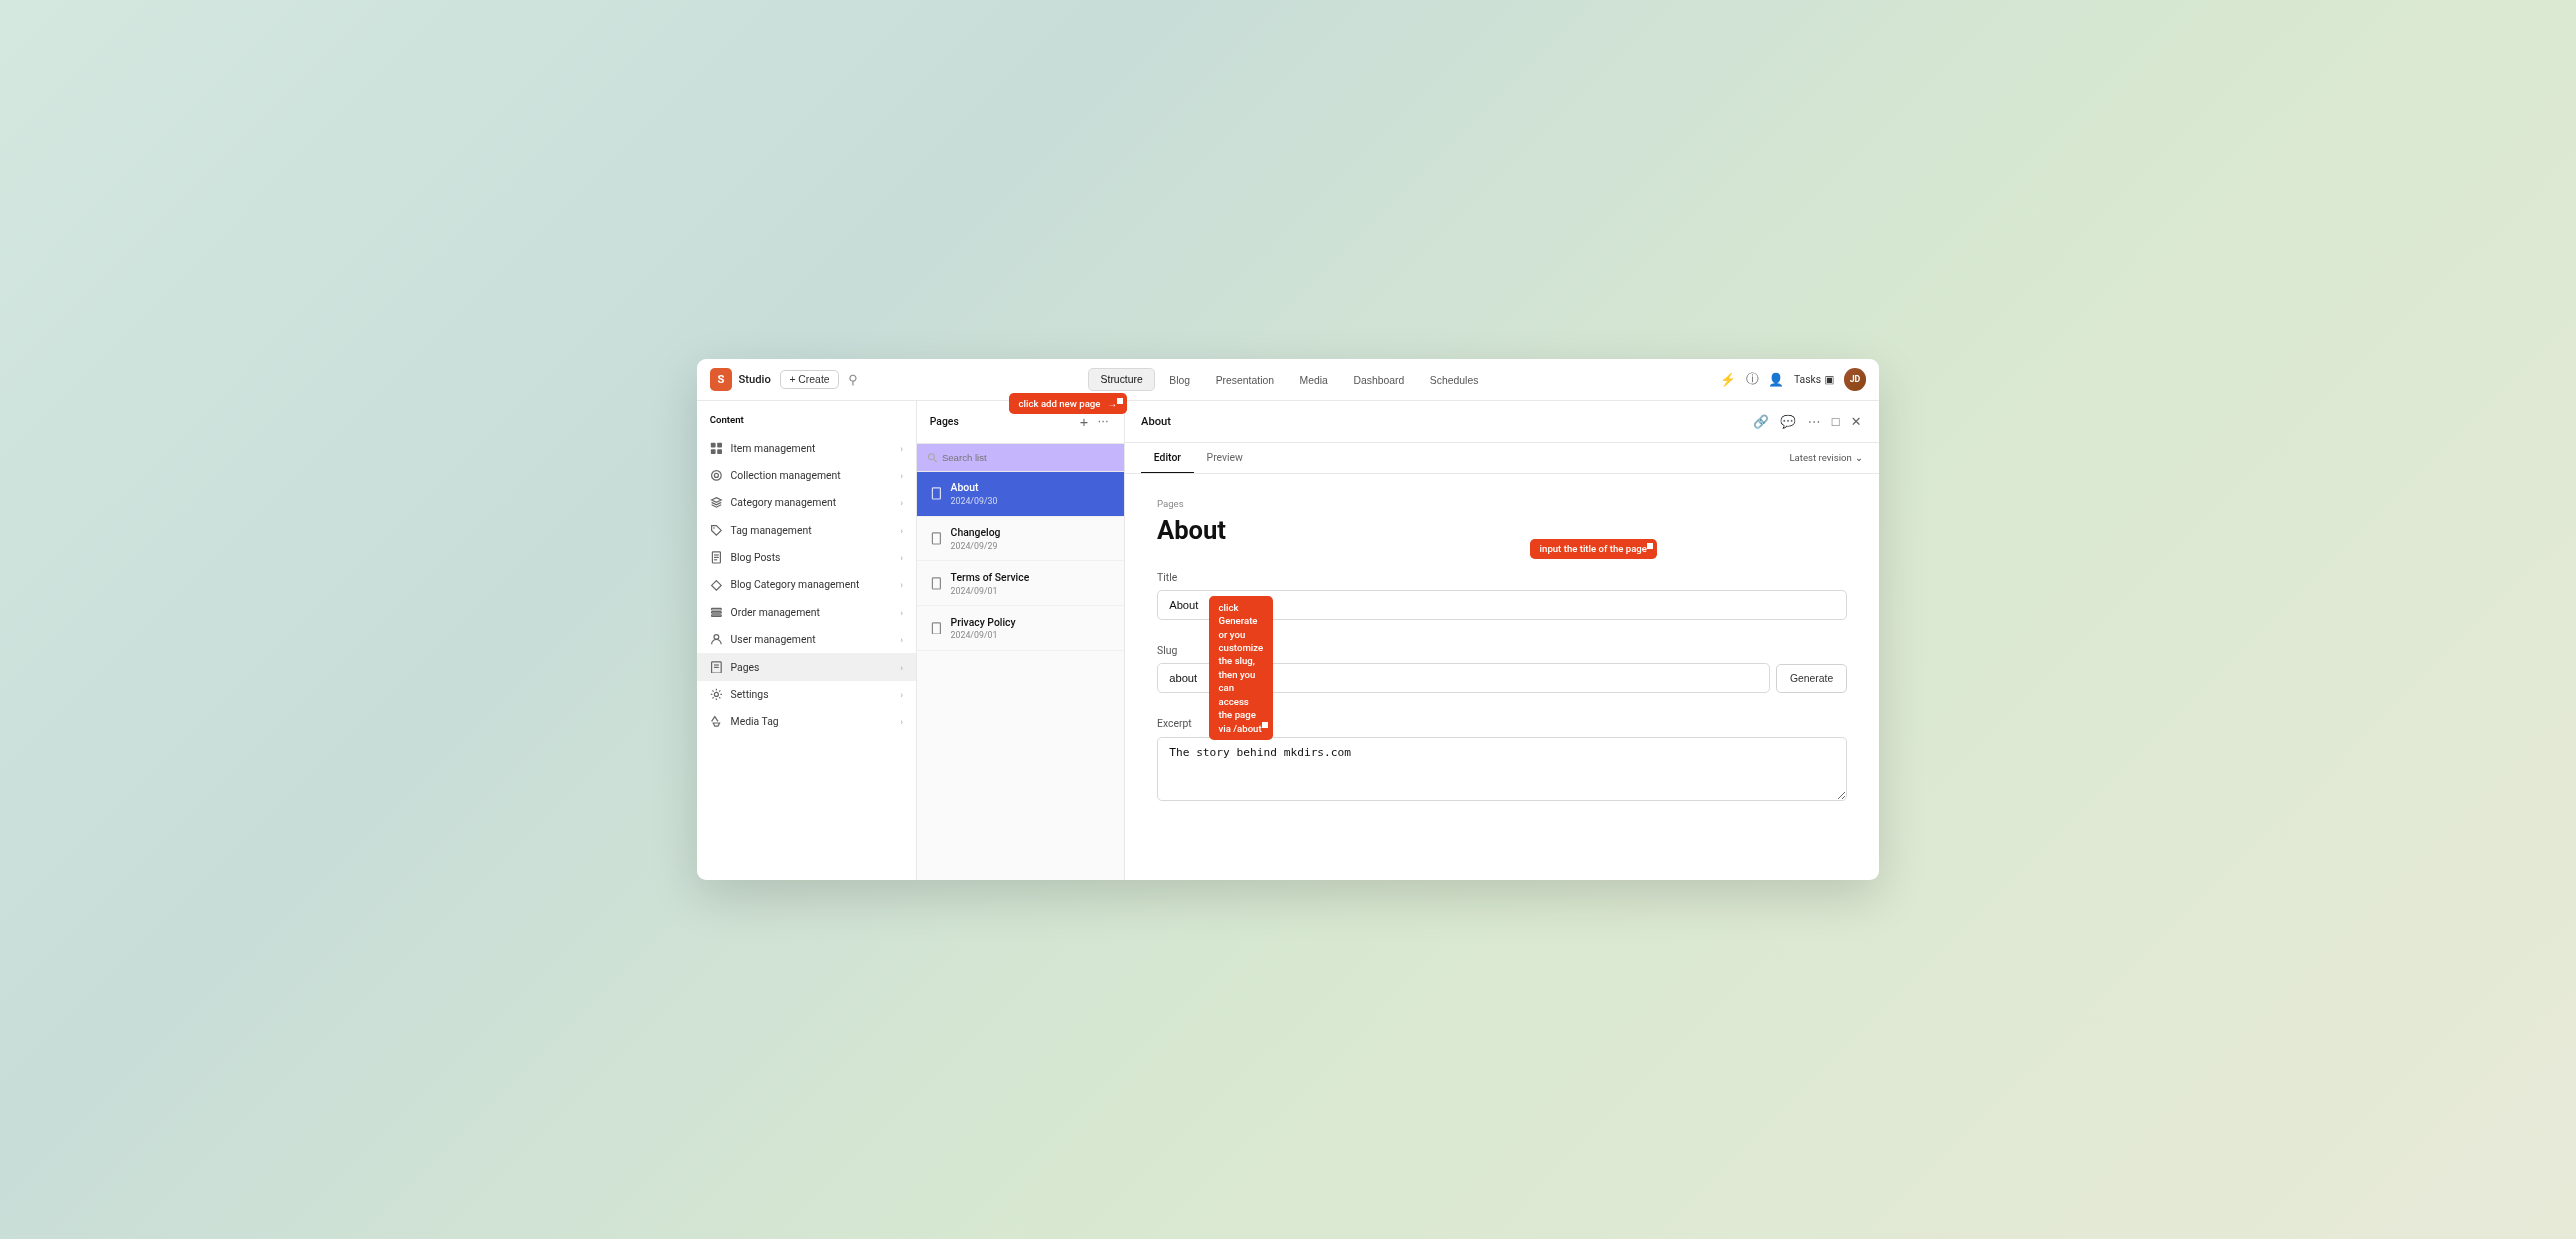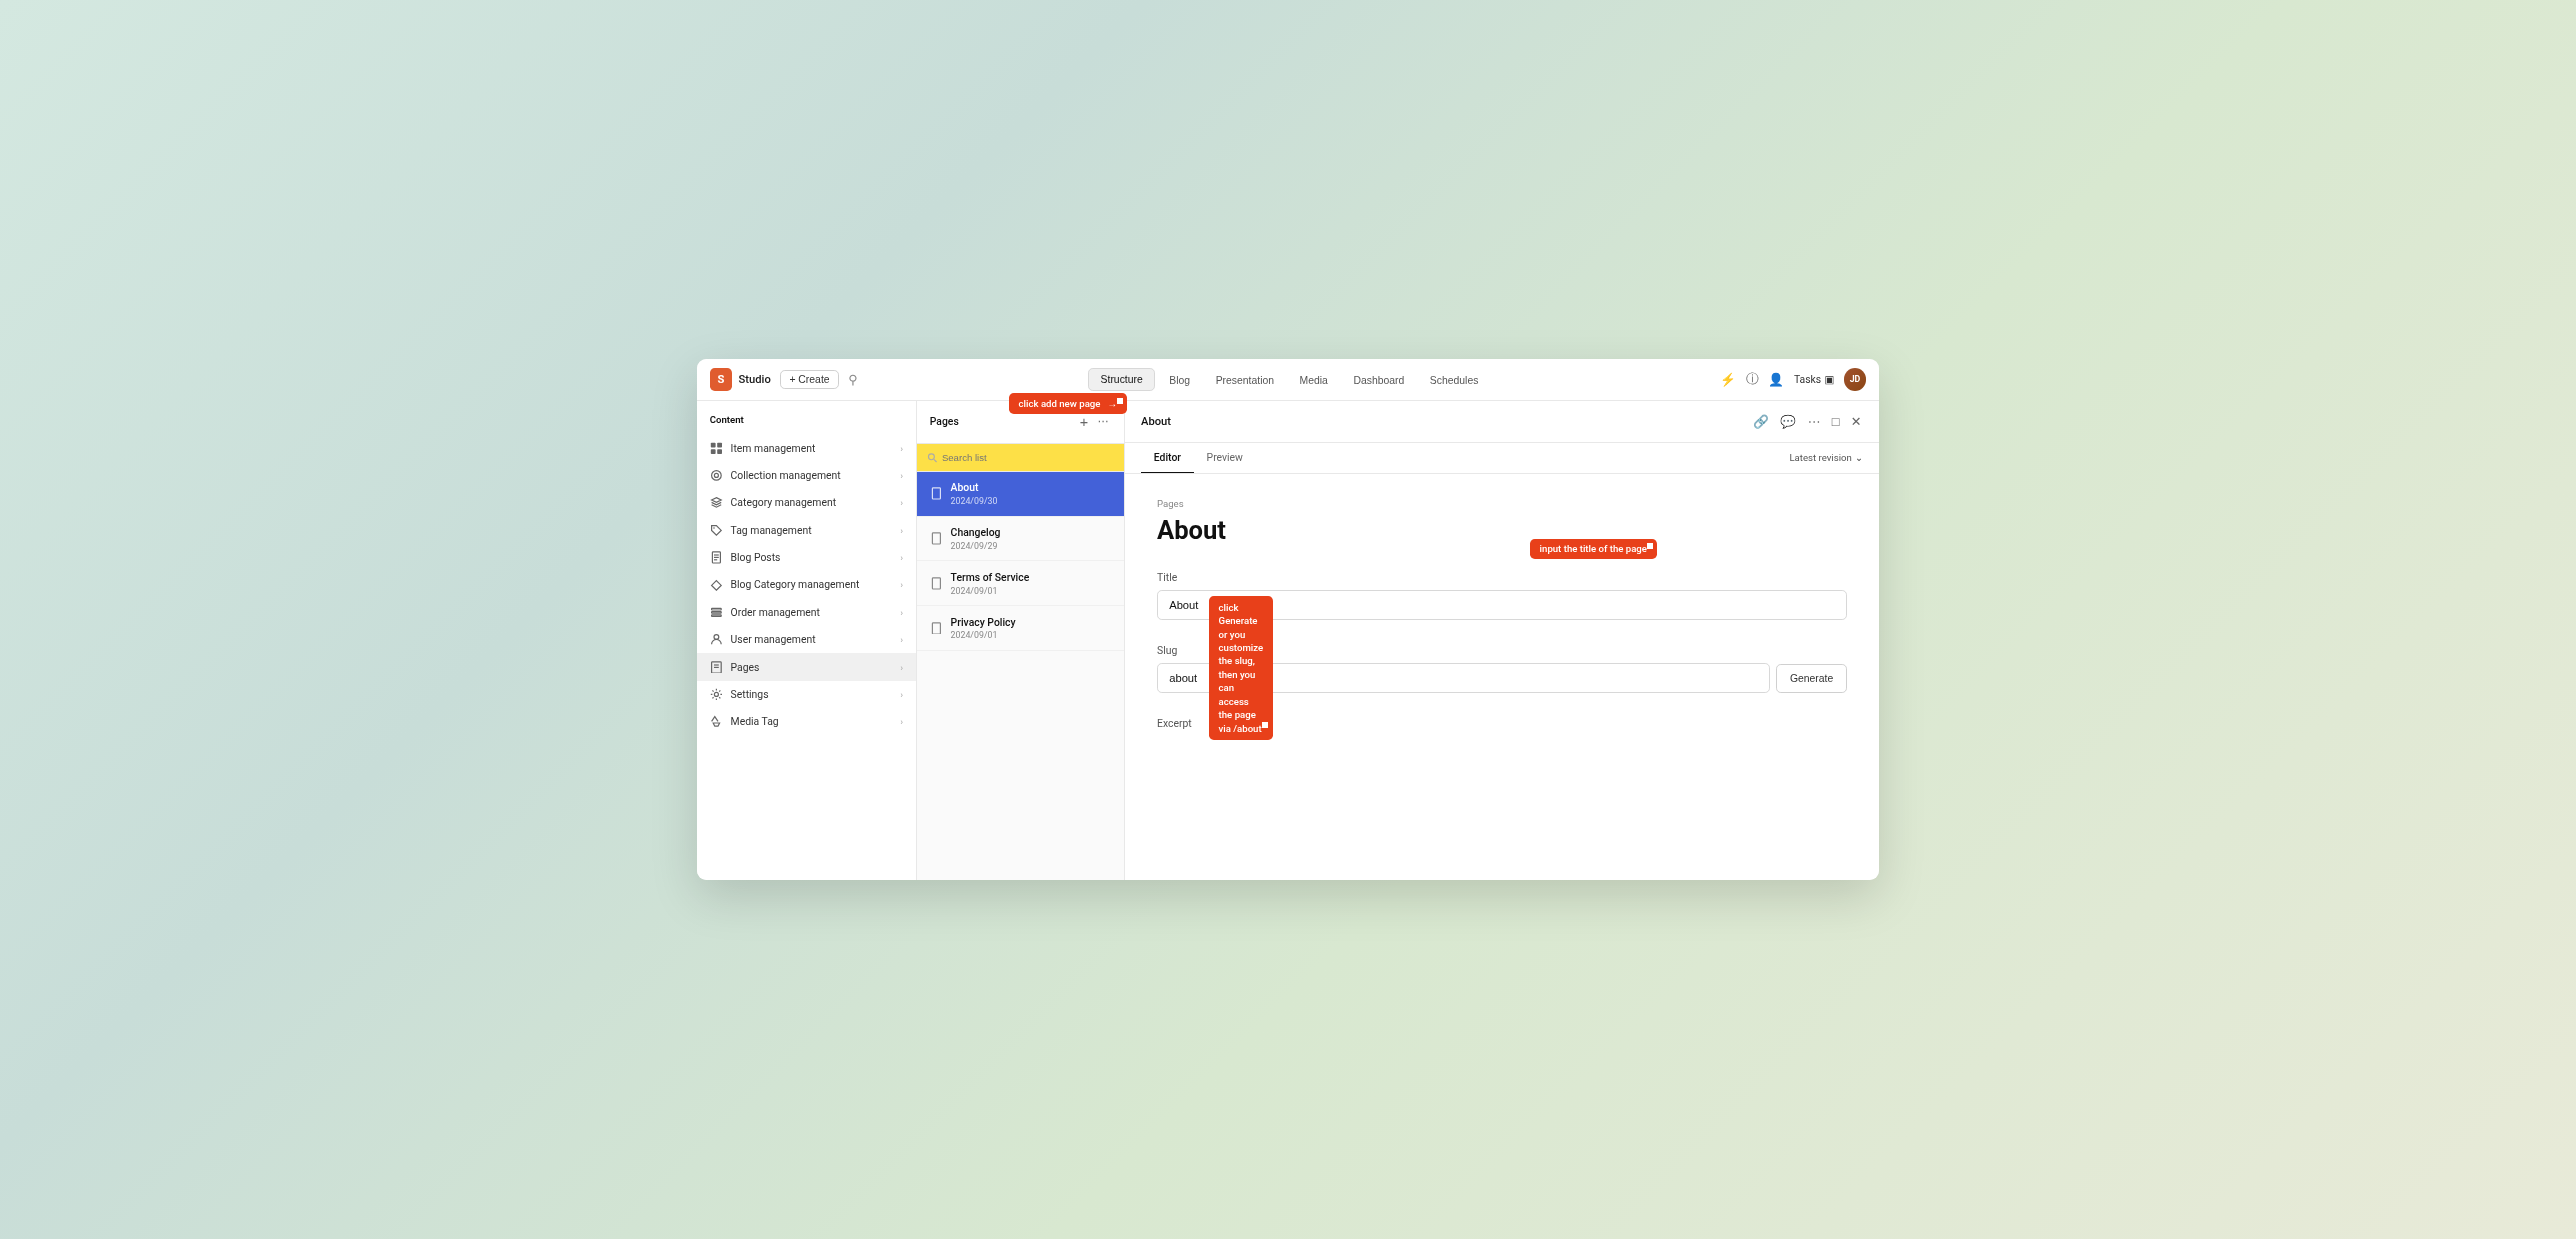--- a/index.html
+++ b/index.html
@@ -208,21 +208,21 @@
       border: none;
       background: transparent;
       padding: 1.6px;
     }
     .search-bar {
       padding: 8px 9.6px;
       border-bottom: 0.8px solid #e8e8e8;
       display: flex;
       align-items: flex-end;
       gap: 5px;
-      background: #fde047;
+      background: #c4b5fd;
     }
     .search-bar input {
       border: none;
       outline: none;
       font-size: 9.6px;
       color: #333;
       background: transparent;
       width: 100%;
     }
     .pages-list {
@@ -702,18 +702,19 @@
             <div class="callout" style="max-width:240px; white-space:normal; line-height:1.4;">click Generate or you customize the slug, then you can access the page via /about</div>
           </div>
           <div class="slug-row">
             <input class="slug-input" type="text" value="about" style="">
             <button class="generate-btn">Generate</button>
           </div>
         </div>
 
         <div class="field-group">
           <div class="field-label">Excerpt</div>
+          <textarea class="field-textarea" style="">The story behind mkdirs.com</textarea>
         </div>
       </div>
     </div>
   </div>
 </div>
 
 
 </body></html>

